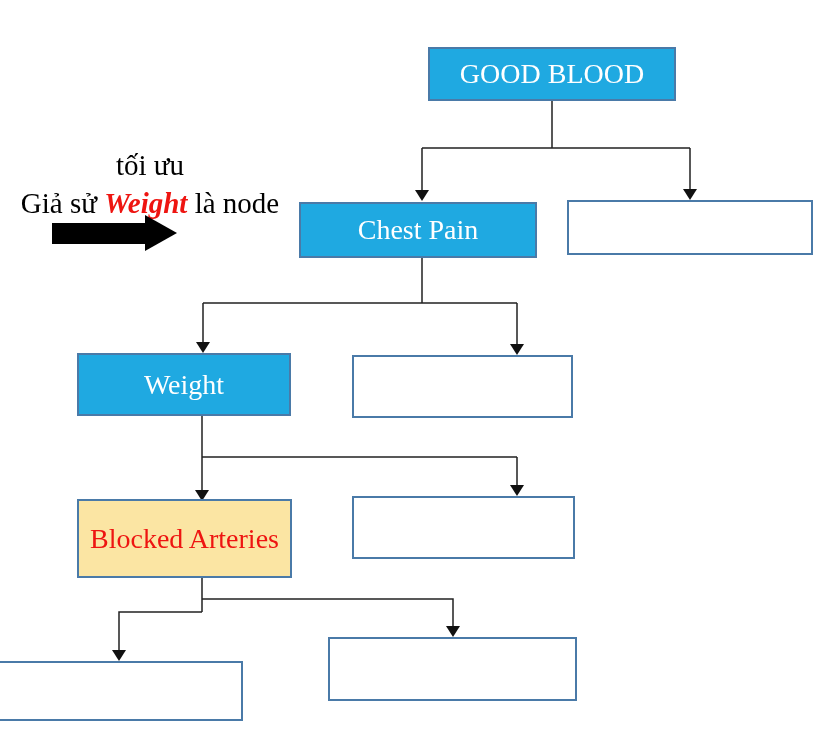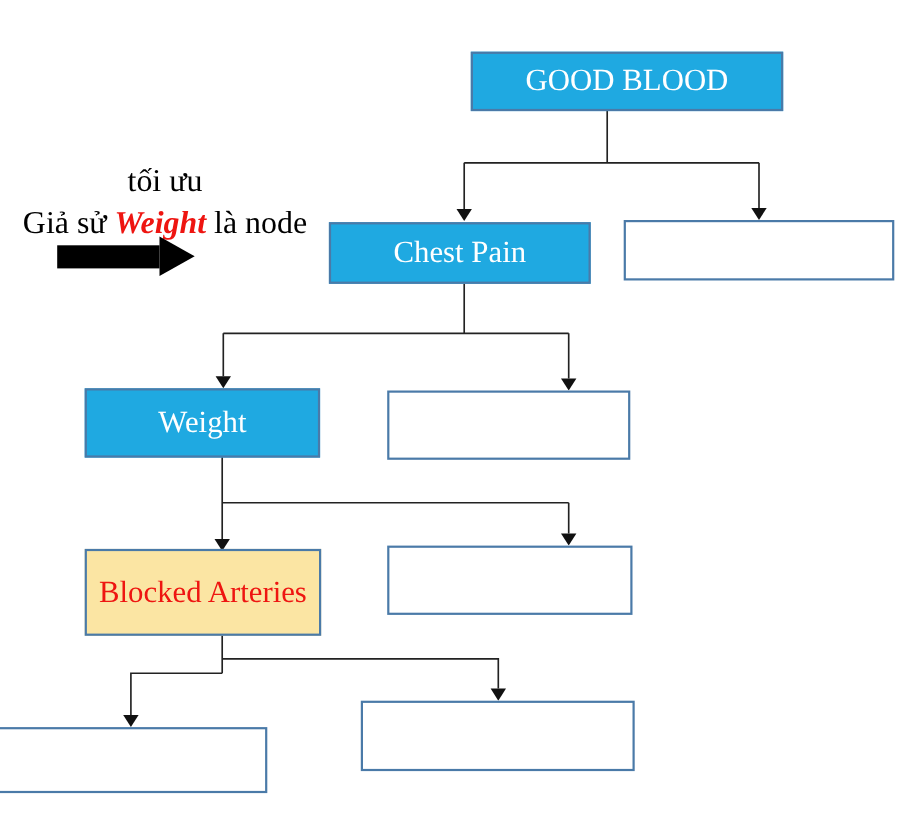--- a/index.html
+++ b/index.html
@@ -10,21 +10,21 @@
   .connectors{position:absolute;left:0;top:0;}
   .node{
     position:absolute;box-sizing:border-box;
     border:2px solid var(--node-border,#4a7aa8);
     display:flex;align-items:center;justify-content:center;
     font-size:28px;line-height:1;white-space:nowrap;
   }
   .node.blue{background:var(--node-fill-blue,#1fa9e1);color:var(--text-white,#fff);}
   .node.tan{background:var(--node-fill-tan,#ffe699);color:var(--text-red,#ed1c24);}
   .node.empty{background:#fff;}
-  #n-good-blood{left:428px;top:47px;width:284px;height:54px;}
+  #n-good-blood{left:428px;top:47px;width:248px;height:54px;}
   #n-chest-pain{left:299px;top:202px;width:238px;height:56px;}
   #n-empty-1{left:567px;top:200px;width:246px;height:55px;}
   #n-weight{left:77px;top:353px;width:214px;height:63px;}
   #n-empty-2{left:352px;top:355px;width:221px;height:63px;}
   #n-blocked-arteries{left:77px;top:499px;width:215px;height:79px;}
   #n-empty-3{left:352px;top:496px;width:223px;height:63px;}
   #n-empty-4{left:-12px;top:661px;width:255px;height:60px;}
   #n-empty-5{left:328px;top:637px;width:249px;height:64px;}
   .annotation{
     position:absolute;left:0px;top:146px;width:300px;

